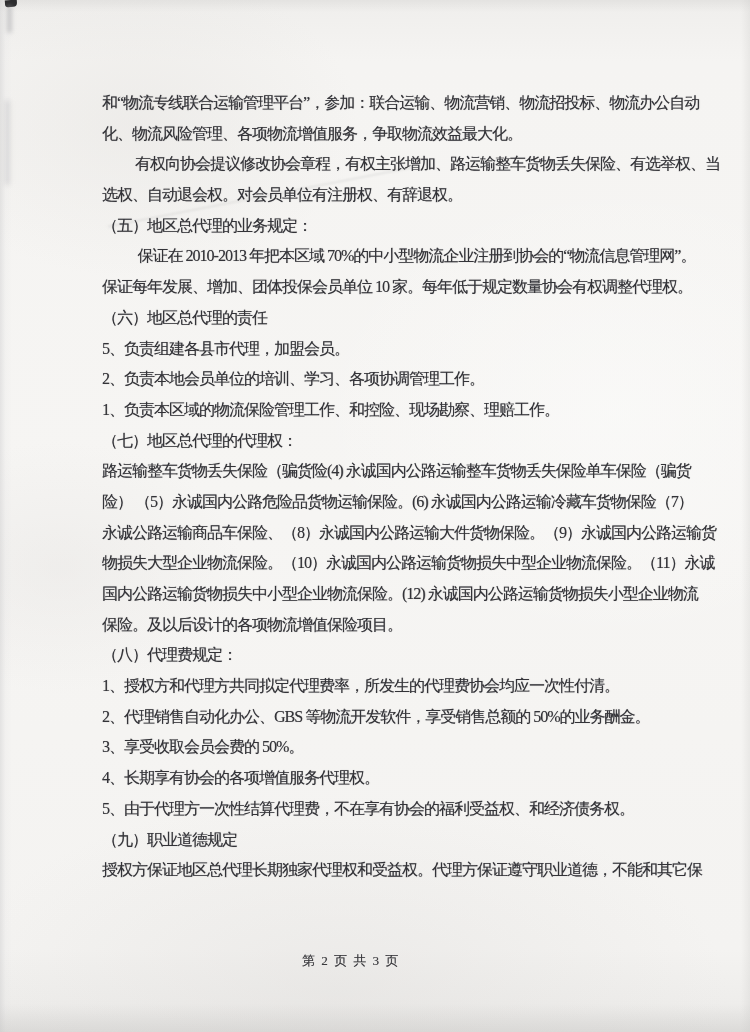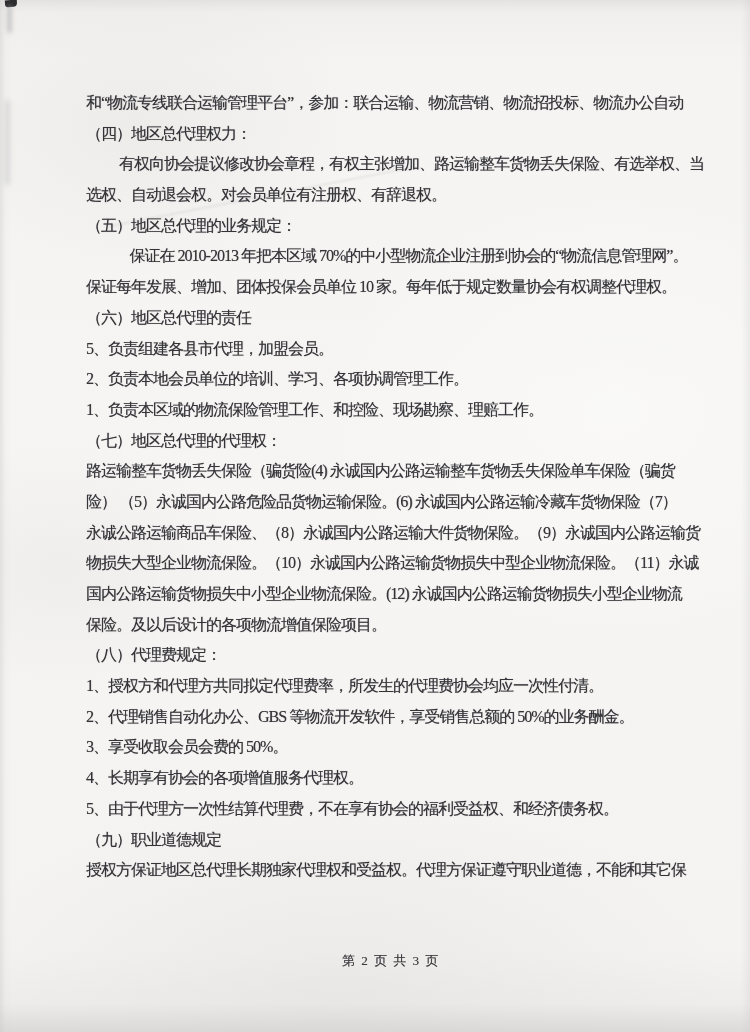--- a/index.html
+++ b/index.html
@@ -13,28 +13,29 @@
       radial-gradient(ellipse 260px 180px at 8% 55%, rgba(226,224,222,.35), transparent 70%),
       linear-gradient(180deg,#efeeec 0%,#f5f4f2 6%,#f6f5f3 50%,#f4f3f1 92%,#ebeae8 100%);
     background-color:#f4f3f1;
     color:#333338;
   }
   .content{position:absolute;left:86px;top:88px;width:624px;}
   .line{
     height:30.7px;line-height:30.7px;font-size:16px;letter-spacing:-1px;
     white-space:nowrap;
     text-shadow:0.3px 0.3px 0.7px rgba(58,58,62,.55);
+    margin-left:16px;
   }
   .indent-none{padding-left:0;}
   .indent-sm{padding-left:21px;text-align:center;}
   .indent-md{padding-left:33px;}
   .indent-lg{padding-left:66px;}
   .footer{
     position:absolute;left:302px;top:952px;font-size:13px;letter-spacing:1.5px;
-    color:#3a3a3e;text-shadow:0.3px 0.3px 0.6px rgba(58,58,62,.5);white-space:nowrap;margin-left:40px;
+    color:#3a3a3e;text-shadow:0.3px 0.3px 0.6px rgba(58,58,62,.5);white-space:nowrap;
   }
   
   .corner-mark{
     position:absolute;left:5px;top:0;width:12px;height:7px;background:#2c2c2e;
     border-radius:0 0 4px 3px;transform:rotate(-4deg);
   }
   .corner-streak{
     position:absolute;left:7px;top:5px;width:5px;height:28px;
     background:rgba(165,165,170,.5);filter:blur(2px);border-radius:3px;
   }
@@ -63,21 +64,21 @@
   <div class="edge-left"></div>
   <div class="edge-right"></div>
   <div class="edge-bottom"></div>
   <div class="corner-mark"></div>
   <div class="corner-streak"></div>
   <div class="smudge-left"></div>
   <div class="crease"></div>
 
   <div class="content" id="doc-lines">
       <div class="line indent-none">和“物流专线联合运输管理平台”，参加：联合运输、物流营销、物流招投标、物流办公自动</div>
-      <div class="line indent-none">（四）地区总代理权力：</div>
+      <div class="line indent-none">化、物流风险管理、各项物流增值服务，争取物流效益最大化。</div>
       <div class="line indent-md">有权向协会提议修改协会章程，有权主张增加、路运输整车货物丢失保险、有选举权、当</div>
       <div class="line indent-none">选权、自动退会权。对会员单位有注册权、有辞退权。</div>
       <div class="line indent-none">（五）地区总代理的业务规定：</div>
       <div class="line indent-sm">保证在 2010-2013 年把本区域 70%的中小型物流企业注册到协会的“物流信息管理网”。</div>
       <div class="line indent-none">保证每年发展、增加、团体投保会员单位 10 家。每年低于规定数量协会有权调整代理权。</div>
       <div class="line indent-none">（六）地区总代理的责任</div>
       <div class="line indent-none">5、负责组建各县市代理，加盟会员。</div>
       <div class="line indent-none">2、负责本地会员单位的培训、学习、各项协调管理工作。</div>
       <div class="line indent-none">1、负责本区域的物流保险管理工作、和控险、现场勘察、理赔工作。</div>
       <div class="line indent-none">（七）地区总代理的代理权：</div>

